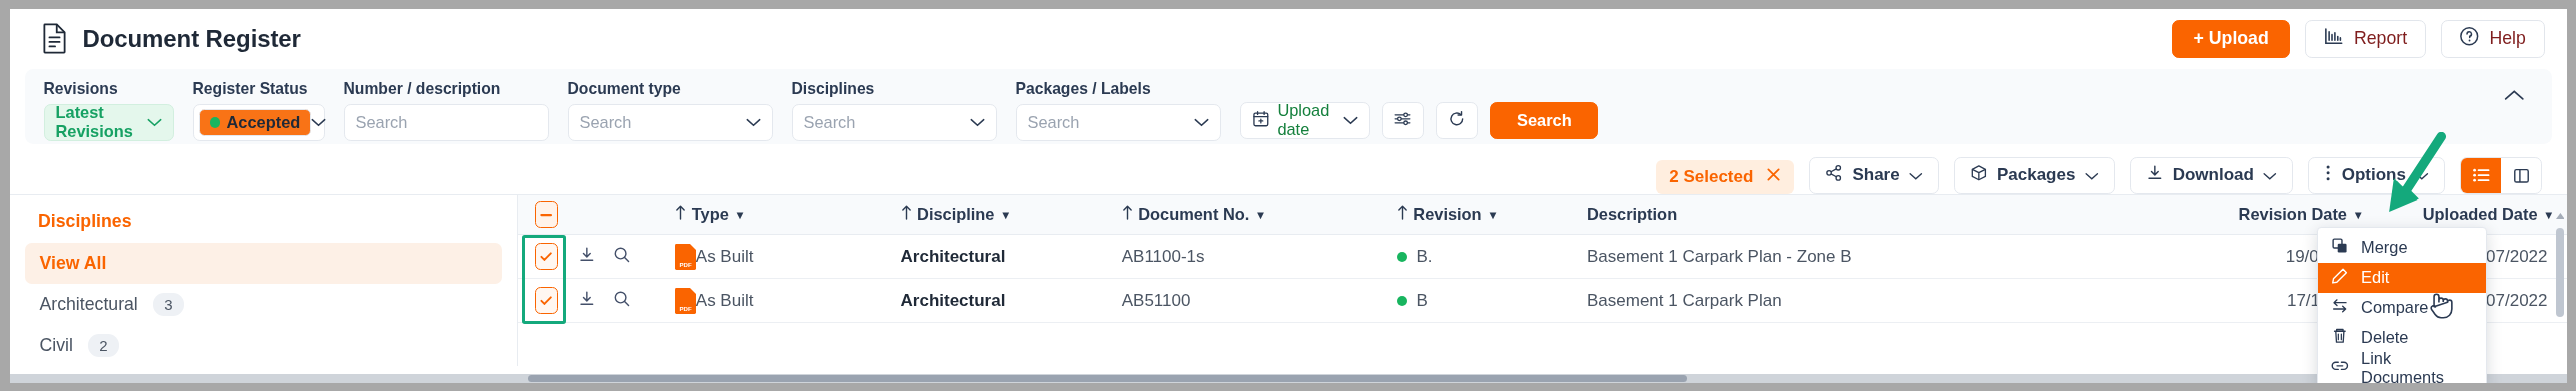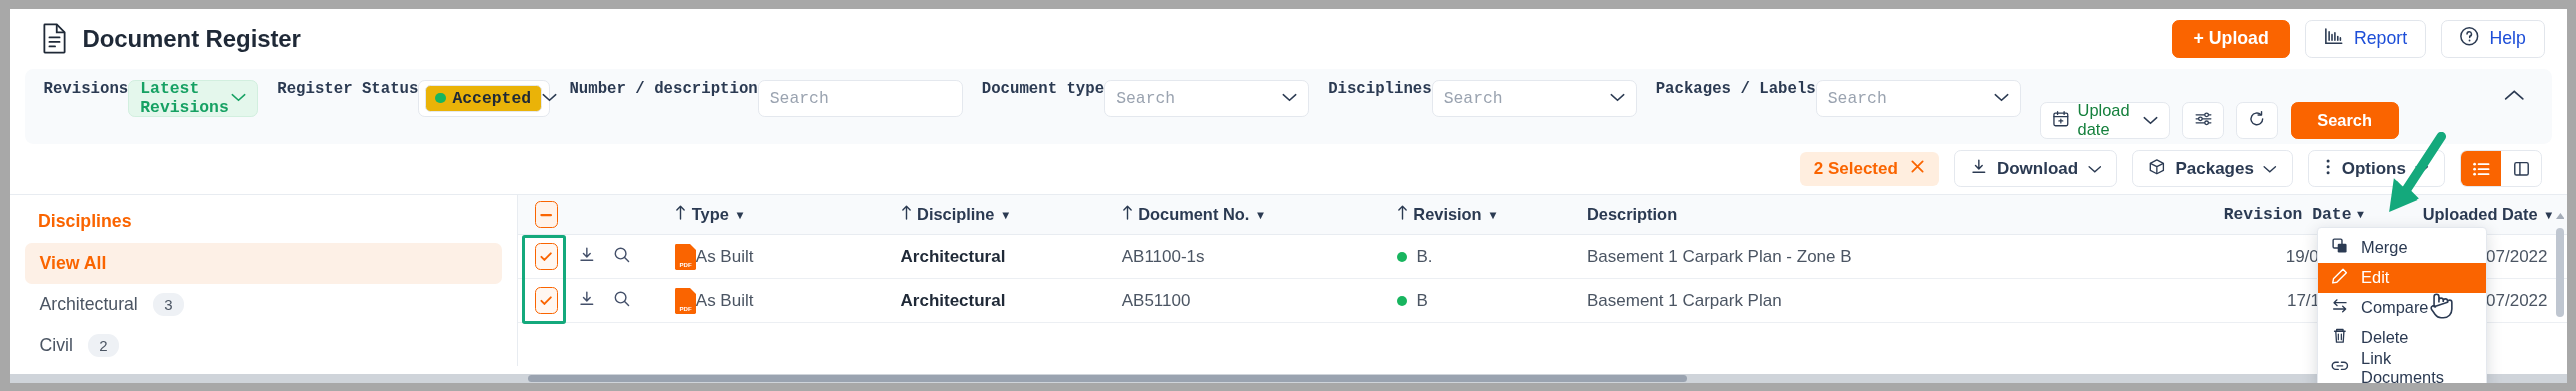--- a/index.html
+++ b/index.html
@@ -28,80 +28,80 @@
   .doc-icon { width: 27px; height: 33px; flex: none; }
   .page-title {
     font-size: 24px; font-weight: 700; color: #1f2937;
     letter-spacing: -0.1px;
   }
   .header-actions { margin-left: auto; display: flex; align-items: center; gap: 15px; }
   .btn {
     height: 38px; border-radius: 6.8px;
     display: inline-flex; align-items: center; justify-content: center;
     gap: 9.5px; padding: 0 17.7px;
-    font-size: 17.7px; color: #1d4ed8;
+    font-size: 17.7px; color: #7f1d1d;
     background: #fff; border: 1px solid #e2e6ec;
     white-space: nowrap;
   }
   .btn.primary {
     background: #FA6400; border-color: #FA6400; color: #fff;
     font-weight: 600; padding: 0 20.5px;
   }
   .btn svg { flex: none; }
 
   
   .filter-panel {
     position: relative;
     margin: 0 15px;
     background: #f8fafc;
     border-radius: 8.2px;
     height: 75px;
     padding: 11px 0 0 19px;
     display: flex; align-items: flex-start; gap: 0;
   }
-  .fgroup { display: flex; flex-direction: row; margin-right: 19px; font-family: Liberation Mono, monospace; }
+  .fgroup { display: flex; flex-direction: column; margin-right: 19px; }
   .flabel {
     font-size: 15.7px; color: #2b3a52; font-weight: 600;
     margin-bottom: 6.1px; white-space: nowrap;
   }
   .fctl {
     height: 37px; border-radius: 6.8px; background: #fff;
     border: 1px solid #e4e8ee;
     display: flex; align-items: center; padding: 0 11px;
     font-size: 16.4px; color: #9aa3b0;
   }
   .fctl.green {
     background: #e4f7ec; border-color: #d2efdf;
     color: #16a163; font-weight: 600;
     justify-content: space-between; width: 130px; padding: 0 11px;
   }
   .fctl.status { width: 132px; justify-content: space-between; padding: 0 9.5px 0 5.5px; }
   .pill {
     height: 27px; border: 1px solid #e4e8ee; border-radius: 5.5px;
     display: inline-flex; align-items: center; gap: 6.8px;
     padding: 0 9.5px; color: #1f2937; font-weight: 600; font-size: 16.4px;
-    background: #eab308;
+    background: #f97316;
   }
   .dot { width: 10.2px; height: 10.2px; border-radius: 50%; background: #18b55f; flex: none; }
   .fctl.search-box { width: 205px; }
   .fctl.search-sel { width: 205px; justify-content: space-between; }
   .fctl.date-sel { width: 130px; gap: 8.2px; color: #15803d; font-weight: 400; }
   .fctl.iconbtn { width: 42px; justify-content: center; padding: 0; }
   .fctl.searchbtn {
     background: #FA6400; border-color: #FA6400; color: #fff;
     font-weight: 600; width: 108px; justify-content: center;
   }
   .frow-btns { display: flex; align-items: flex-end; gap: 12.3px; margin-top: 22px; }
   .collapse-chevron {
     position: absolute; right: 27px; top: 20.5px;
   }
 
   
   .toolbar {
-    height: 50px; display: flex; align-items: center; justify-content: flex-end;
+    height: 50px; display: flex; align-items: flex-end; justify-content: flex-end;
     gap: 15px; padding: 0 24.5px 0 0;
     position: relative;
   }
   .selected-chip {
     background: #ffeedf; color: #FA6400; font-weight: 700; font-size: 17px;
     height: 34px; border-radius: 6.1px; padding: 0 13.6px;
     display: inline-flex; align-items: center; gap: 12.3px;
   }
   .tbtn {
     height: 37px; border: 1px solid #e4e8ee; border-radius: 6.8px;
@@ -165,21 +165,21 @@
   td.c-rdate, th.c-rdate { width: 170px; text-align: right; }
   td.c-udate, th.c-udate { width: 170px; text-align: right; padding-right: 19px; }
 
   th.c-check { text-align: center; }
   th.c-type .th-in, th.c-disc .th-in, th.c-num .th-in, th.c-rev .th-in { }
   th.c-type { padding-left: 8.2px; }
   th.c-disc { padding-left: 5.5px; }
   th.c-num  { padding-left: 6.8px; }
   th.c-rev  { padding-left: 6.8px; }
   th.c-desc { padding-left: 8.2px; }
-  th.c-rdate { text-align: right; padding-right: 6.8px; font-family: Liberation Mono, monospace; }
+  th.c-rdate { text-align: right; padding-right: 6.8px; }
   th.c-udate { text-align: right; padding-right: 12px; }
 
   .cb {
     width: 23px; height: 27px; border-radius: 5.5px;
     border: 1.4px solid #FA6400; background: #fff7f1;
     display: inline-flex; align-items: center; justify-content: center;
   }
   .cb.minus { background: #fff3ea; }
   .actions-cell { display: flex; align-items: center; gap: 17.7px; padding-left: 2.7px; }
   .type-cell { display: flex; align-items: center; gap: 0; padding-left: 8.2px; }
@@ -413,44 +413,60 @@
   <div class="toolbar">
     <div class="selected-chip">
       <span>2 Selected</span>
       <span>
         <svg width="15" height="15" viewBox="0 0 16 16">
             <path d="M2.5 2.5 13.5 13.5M13.5 2.5 2.5 13.5" stroke="#FA6400" stroke-width="1.9" stroke-linecap="round"></path>
           </svg>
       </span>
     </div>
 
+    <div class="tbtn">
+      <span>
+        <svg width="17.7" height="17.7" viewBox="0 0 20 20" fill="none">
+          <circle cx="15" cy="4.3" r="2.5" stroke="#2b3a52" stroke-width="1.5"></circle>
+          <circle cx="4.6" cy="10" r="2.5" stroke="#2b3a52" stroke-width="1.5"></circle>
+          <circle cx="15" cy="15.7" r="2.5" stroke="#2b3a52" stroke-width="1.5"></circle>
+          <path d="M12.8 5.6 6.8 8.8M6.8 11.2l6 3.2" stroke="#2b3a52" stroke-width="1.5"></path>
+        </svg>
+      </span>
+      <span>Share</span>
+      <span>
+        <svg width="13.6" height="8.9" viewBox="0 0 18 11">
+            <path d="M1.5 1.8 9 8.6l7.5-6.8" stroke="#2b3a52" stroke-width="1.8" fill="none" stroke-linecap="round"></path>
+          </svg>
+      </span>
+    </div>
+
+    <div class="tbtn">
+      <span>
+        <svg width="17.7" height="17.7" viewBox="0 0 20 20" fill="none">
+          <path d="M10 2.2 17.4 6v8L10 17.8 2.6 14V6L10 2.2Z" stroke="#2b3a52" stroke-width="1.5" stroke-linejoin="round"></path>
+          <path d="M2.6 6 10 9.8 17.4 6M10 9.8v8" stroke="#2b3a52" stroke-width="1.5" stroke-linejoin="round"></path>
+        </svg>
+      </span>
+      <span>Packages</span>
+      <span>
+        <svg width="13.6" height="8.9" viewBox="0 0 18 11">
+            <path d="M1.5 1.8 9 8.6l7.5-6.8" stroke="#2b3a52" stroke-width="1.8" fill="none" stroke-linecap="round"></path>
+          </svg>
+      </span>
+    </div>
 
     <div class="tbtn">
       <span>
         <svg width="17.7" height="17.7" viewBox="0 0 20 20" fill="none">
           <path d="M10 2.4v9.4M6.2 8.6 10 12.3l3.8-3.7" stroke="#2b3a52" stroke-width="1.6" stroke-linecap="round" stroke-linejoin="round"></path>
           <path d="M3.4 16.2h13.2" stroke="#2b3a52" stroke-width="1.6" stroke-linecap="round"></path>
         </svg>
       </span>
       <span>Download</span>
-      <span>
-        <svg width="13.6" height="8.9" viewBox="0 0 18 11">
-            <path d="M1.5 1.8 9 8.6l7.5-6.8" stroke="#2b3a52" stroke-width="1.8" fill="none" stroke-linecap="round"></path>
-          </svg>
-      </span>
-    </div>
-
-    <div class="tbtn">
-      <span>
-        <svg width="17.7" height="17.7" viewBox="0 0 20 20" fill="none">
-          <path d="M10 2.2 17.4 6v8L10 17.8 2.6 14V6L10 2.2Z" stroke="#2b3a52" stroke-width="1.5" stroke-linejoin="round"></path>
-          <path d="M2.6 6 10 9.8 17.4 6M10 9.8v8" stroke="#2b3a52" stroke-width="1.5" stroke-linejoin="round"></path>
-        </svg>
-      </span>
-      <span>Packages</span>
       <span>
         <svg width="13.6" height="8.9" viewBox="0 0 18 11">
             <path d="M1.5 1.8 9 8.6l7.5-6.8" stroke="#2b3a52" stroke-width="1.8" fill="none" stroke-linecap="round"></path>
           </svg>
       </span>
     </div>
 
     <div class="tbtn">
       <span>
         <svg width="8.2" height="17.7" viewBox="0 0 6 20">

